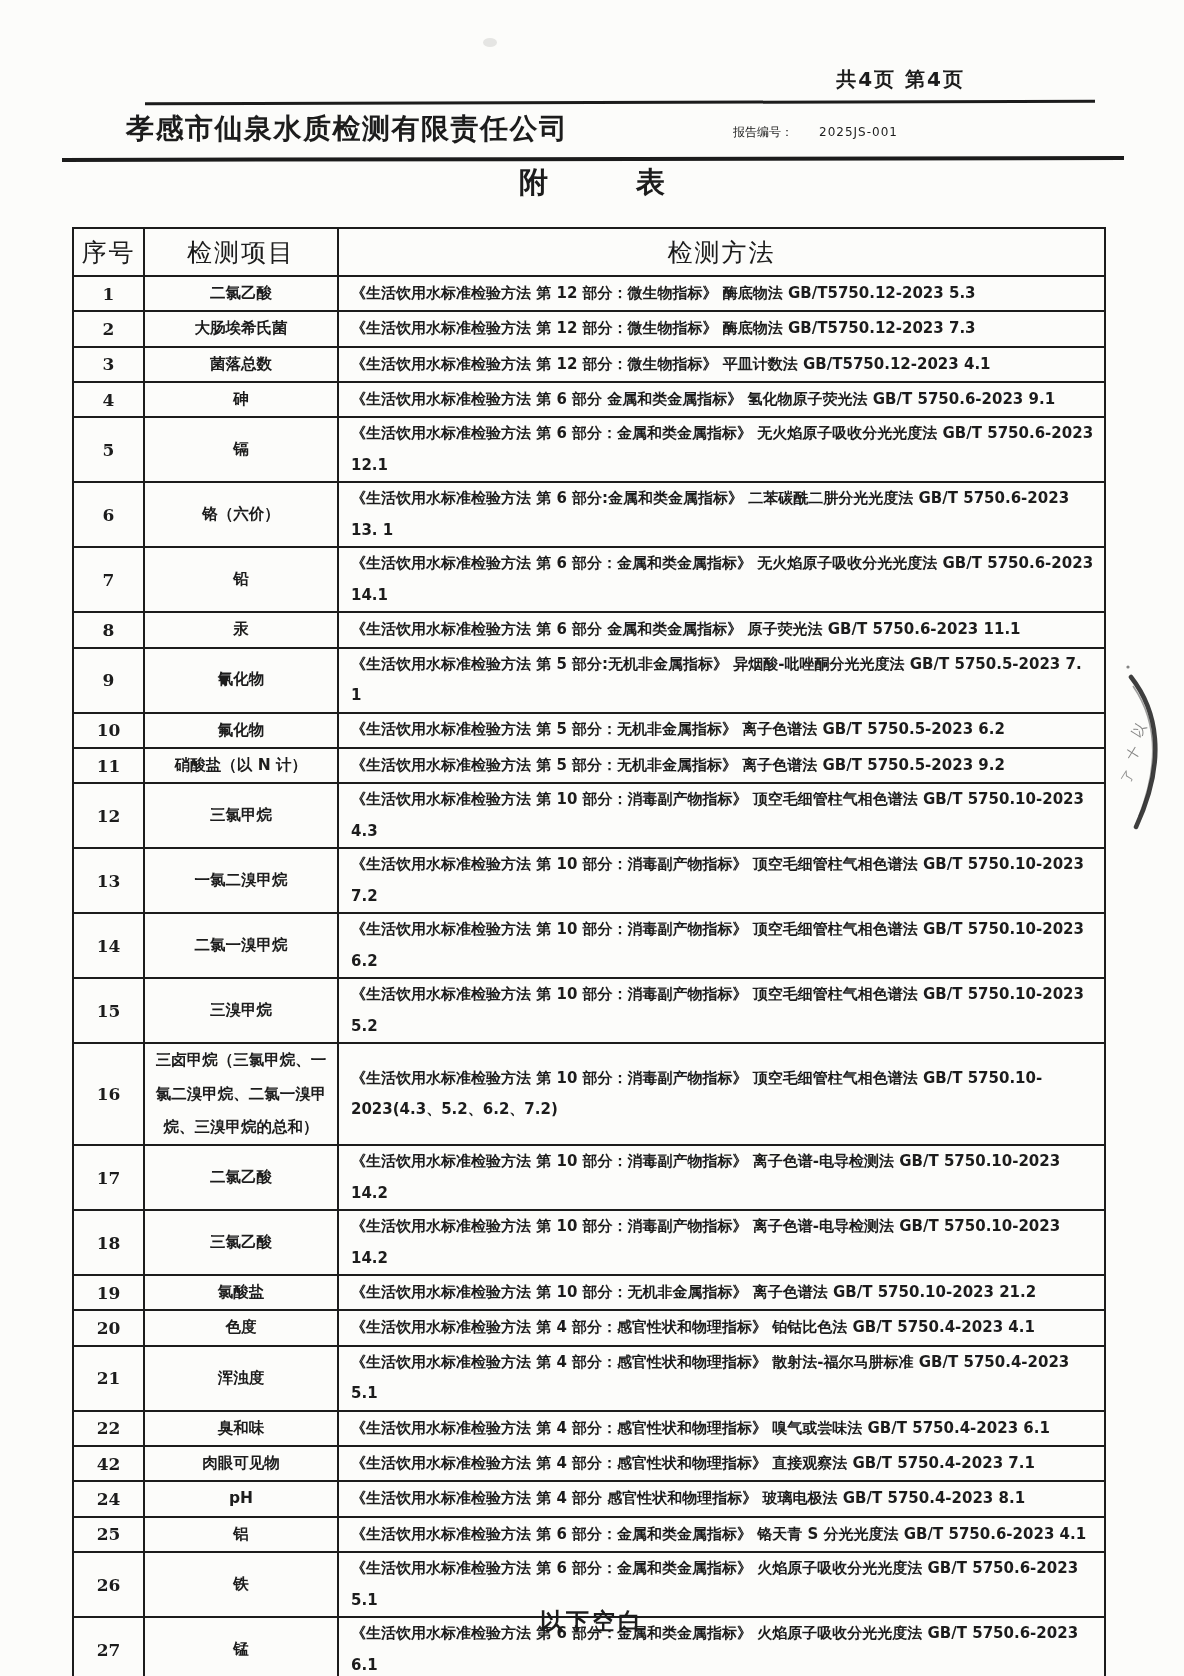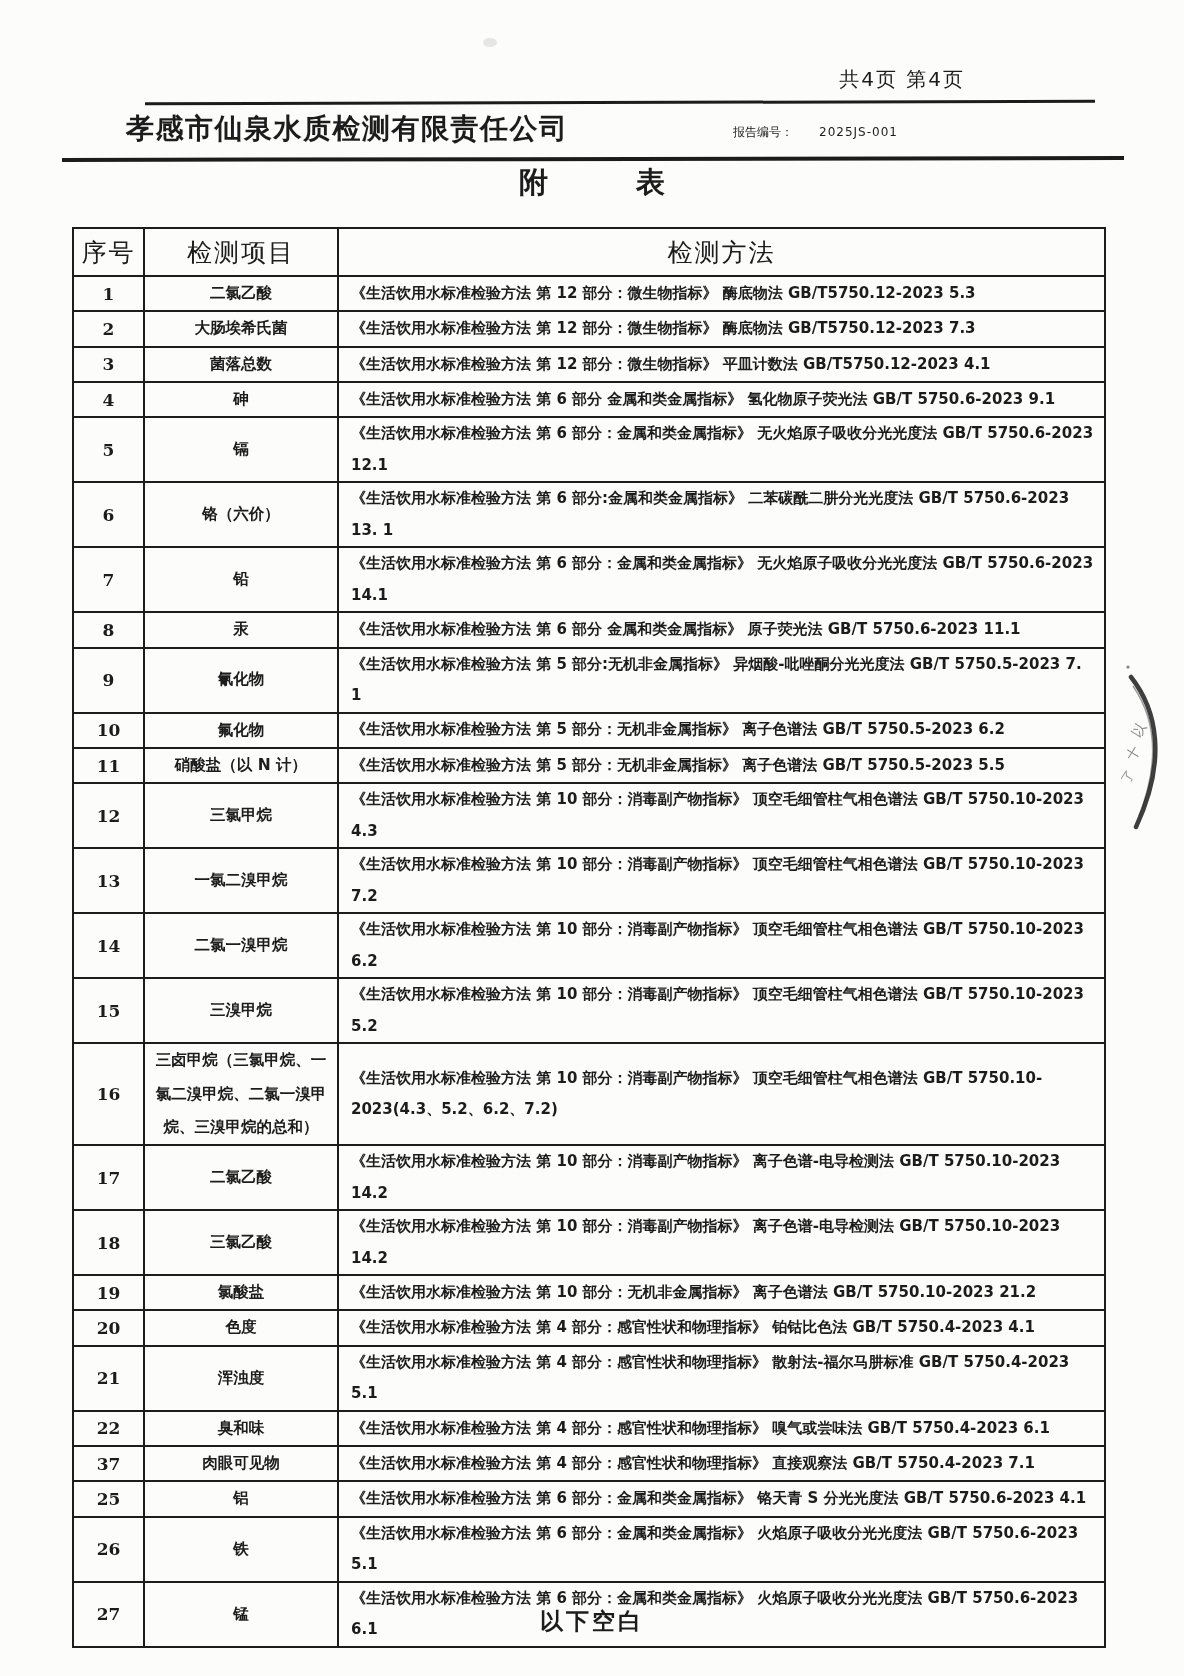--- a/index.html
+++ b/index.html
@@ -9,21 +9,21 @@
     margin:0 auto;
     background:#fcfcfa;
     font-family:"DejaVu Sans", sans-serif;
     color:#1c1c1c;
     overflow:hidden;
   }
   .smudge { position:absolute; left:483px; top:38px; width:14px; height:9px;
     background:#dcdcd8; border-radius:50%; opacity:.7; }
   .page-info {
     position:absolute; top:66px; right:219px;
-    font-size:20px; font-weight:normal; letter-spacing:2px;
+    font-size:20px; font-weight:bold; letter-spacing:2px;
   }
   .rule-top { position:absolute; left:145px; right:89px; top:101px;
     border-top:3px solid #1c1c1c; transform:rotate(-0.15deg); }
   .company {
     position:absolute; left:126px; top:110px;
     font-size:28px; font-weight:bold; letter-spacing:1.5px;
   }
   .report-no { position:absolute; left:733px; top:124px;
     font-size:12px; font-weight:normal; }
   .report-no .val { margin-left:26px; letter-spacing:1px; }
@@ -148,21 +148,21 @@
           <td class="method">《生活饮用水标准检验方法 第 5 部分:无机非金属指标》 异烟酸-吡唑酮分光光度法 GB/T 5750.5-2023 7. 1</td>
         </tr>
         <tr>
           <td class="no">10</td>
           <td class="item">氟化物</td>
           <td class="method">《生活饮用水标准检验方法 第 5 部分：无机非金属指标》 离子色谱法 GB/T 5750.5-2023 6.2</td>
         </tr>
         <tr>
           <td class="no">11</td>
           <td class="item">硝酸盐（以 N 计）</td>
-          <td class="method">《生活饮用水标准检验方法 第 5 部分：无机非金属指标》 离子色谱法 GB/T 5750.5-2023 5.5</td>
+          <td class="method">《生活饮用水标准检验方法 第 5 部分：无机非金属指标》 离子色谱法 GB/T 5750.5-2023 9.2</td>
         </tr>
         <tr>
           <td class="no">12</td>
           <td class="item">三氯甲烷</td>
           <td class="method">《生活饮用水标准检验方法 第 10 部分：消毒副产物指标》 顶空毛细管柱气相色谱法 GB/T 5750.10-2023 4.3</td>
         </tr>
         <tr>
           <td class="no">13</td>
           <td class="item">一氯二溴甲烷</td>
           <td class="method">《生活饮用水标准检验方法 第 10 部分：消毒副产物指标》 顶空毛细管柱气相色谱法 GB/T 5750.10-2023 7.2</td>
@@ -206,23 +206,28 @@
           <td class="no">21</td>
           <td class="item">浑浊度</td>
           <td class="method">《生活饮用水标准检验方法 第 4 部分：感官性状和物理指标》 散射法-福尔马肼标准 GB/T 5750.4-2023 5.1</td>
         </tr>
         <tr>
           <td class="no">22</td>
           <td class="item">臭和味</td>
           <td class="method">《生活饮用水标准检验方法 第 4 部分：感官性状和物理指标》 嗅气或尝味法 GB/T 5750.4-2023 6.1</td>
         </tr>
         <tr>
-          <td class="no">37</td>
+          <td class="no">42</td>
           <td class="item">肉眼可见物</td>
           <td class="method">《生活饮用水标准检验方法 第 4 部分：感官性状和物理指标》 直接观察法 GB/T 5750.4-2023 7.1</td>
+        </tr>
+        <tr>
+          <td class="no">24</td>
+          <td class="item">pH</td>
+          <td class="method">《生活饮用水标准检验方法 第 4 部分 感官性状和物理指标》 玻璃电极法 GB/T 5750.4-2023 8.1</td>
         </tr>
         <tr>
           <td class="no">25</td>
           <td class="item">铝</td>
           <td class="method">《生活饮用水标准检验方法 第 6 部分：金属和类金属指标》 铬天青 S 分光光度法 GB/T 5750.6-2023 4.1</td>
         </tr>
         <tr>
           <td class="no">26</td>
           <td class="item">铁</td>
           <td class="method">《生活饮用水标准检验方法 第 6 部分：金属和类金属指标》 火焰原子吸收分光光度法  GB/T 5750.6-2023 5.1</td>

